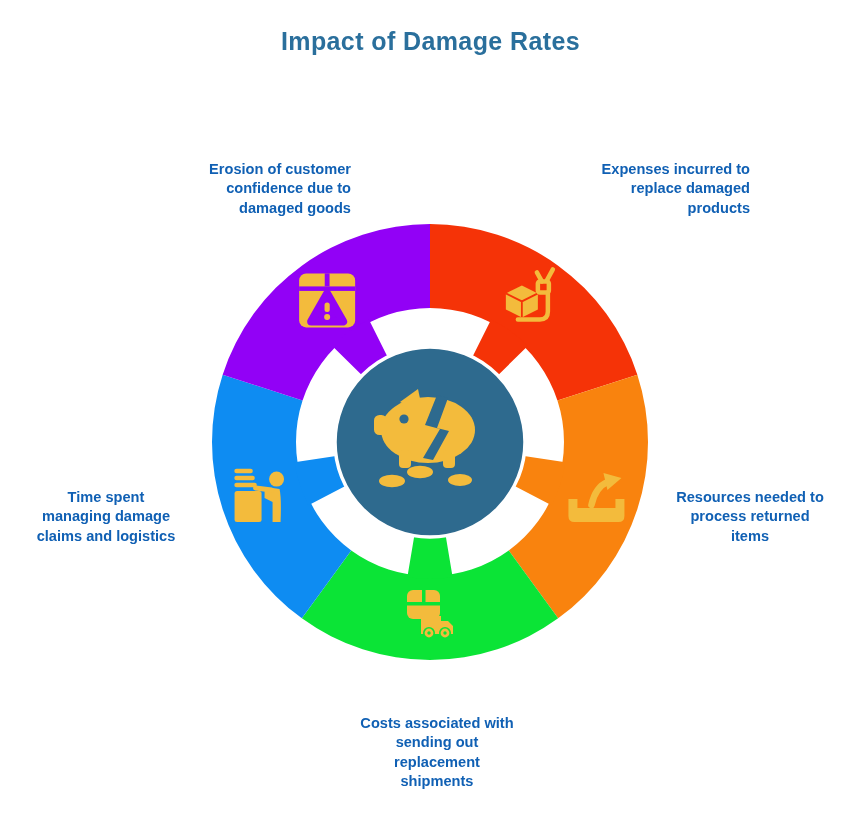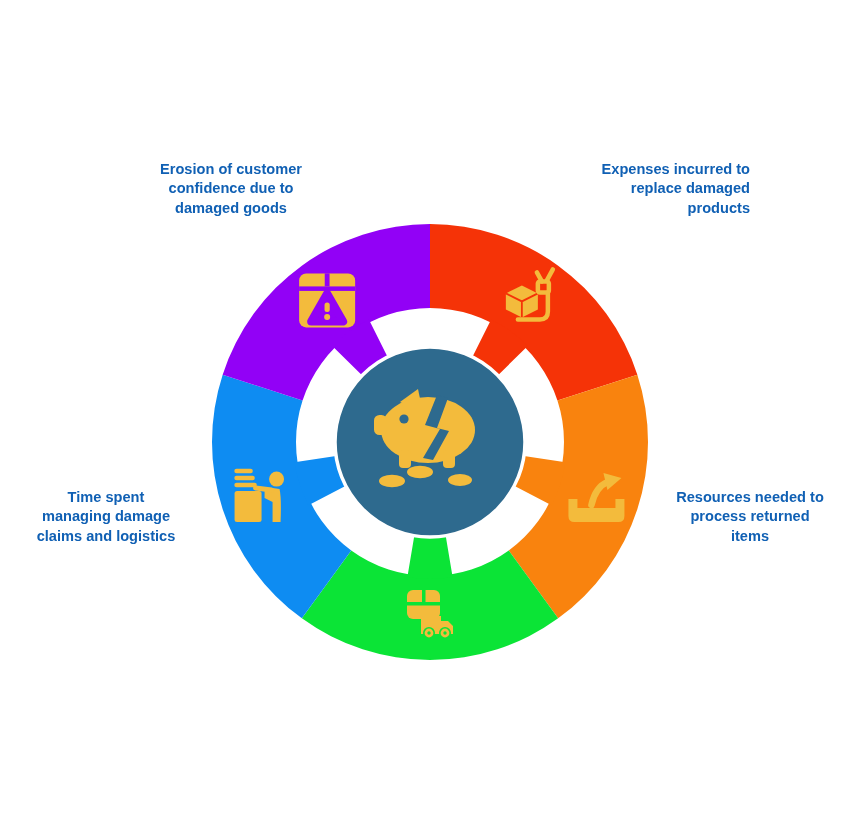--- a/index.html
+++ b/index.html
@@ -25,27 +25,28 @@
     font-size: 14.6px;
     font-weight: bold;
     line-height: 19.4px;
     white-space: pre-line;
     text-align: center;
   }
   .pos-0 { left: 510px; top: 160px; width: 240px; } 
   .pos-1 { left: 635px; top: 488px; width: 230px; } 
   .pos-2 { left: 317px; top: 714px; width: 240px; } 
   .pos-3 { left: -9px;  top: 488px; width: 230px; } 
-  .pos-4 { left: 111px; top: 160px; width: 240px; } 
+  .pos-4 { left: 111px; top: 160px; width: 240px; text-align: right; } 
   svg { position: absolute; left: 0; top: 0; }
 </style>
 </head>
 <body>
 
 <div class="stage" style="background: rgb(255, 255, 255);">
+  <h1 class="title" style="color: rgb(42, 111, 156);">Impact of Damage Rates</h1>
 
   <svg id="wheel" width="861" height="816" viewBox="0 0 861 816">
       <g>
     <path d="M 430 224 A 218 218 0 0 1 637.3303205523434 374.63429522626143 L 557.4415731835505 400.59172275375704 A 134 134 0 0 0 430 308 Z" fill="#F53307"></path>
     <path d="M 491.1291003960438 319.39399246052255 A 137 137 0 0 1 527.7153115341229 345.9754307909204 L 494.1925404238763 378.9181662130134 A 90 90 0 0 0 470.15780317988276 361.45590745581774 Z" fill="#F53307"></path>
   </g>
       <g transform="translate(532.8624191511828,300.42202598438416)">
     <path d="M -27,-7 L -11,-15 L 5,-7 L -11,1 Z" fill="#F3BB3C"></path>
     <path d="M -27,-7 L -27,9 L -11,17 L -11,1 Z" fill="#F3BB3C"></path>
     <path d="M 5,-7 L 5,9 L -11,17 L -11,1 Z" fill="#F3BB3C"></path>
@@ -125,19 +126,23 @@
         </g>
 </g>
     </svg>
 
   <div class="seg-label pos-0" style="color: rgb(16, 96, 180); text-align: right;">Expenses incurred to
 replace damaged
 products</div>
   <div class="seg-label pos-1" style="color: rgb(16, 96, 180);">Resources needed to
 process returned
 items</div>
+  <div class="seg-label pos-2" style="color: rgb(16, 96, 180);">Costs associated with
+sending out
+replacement
+shipments</div>
   <div class="seg-label pos-3" style="color: rgb(16, 96, 180);">Time spent
 managing damage
 claims and logistics</div>
   <div class="seg-label pos-4" style="color: rgb(16, 96, 180);">Erosion of customer
 confidence due to
 damaged goods</div>
 </div>
 
 </body></html>

